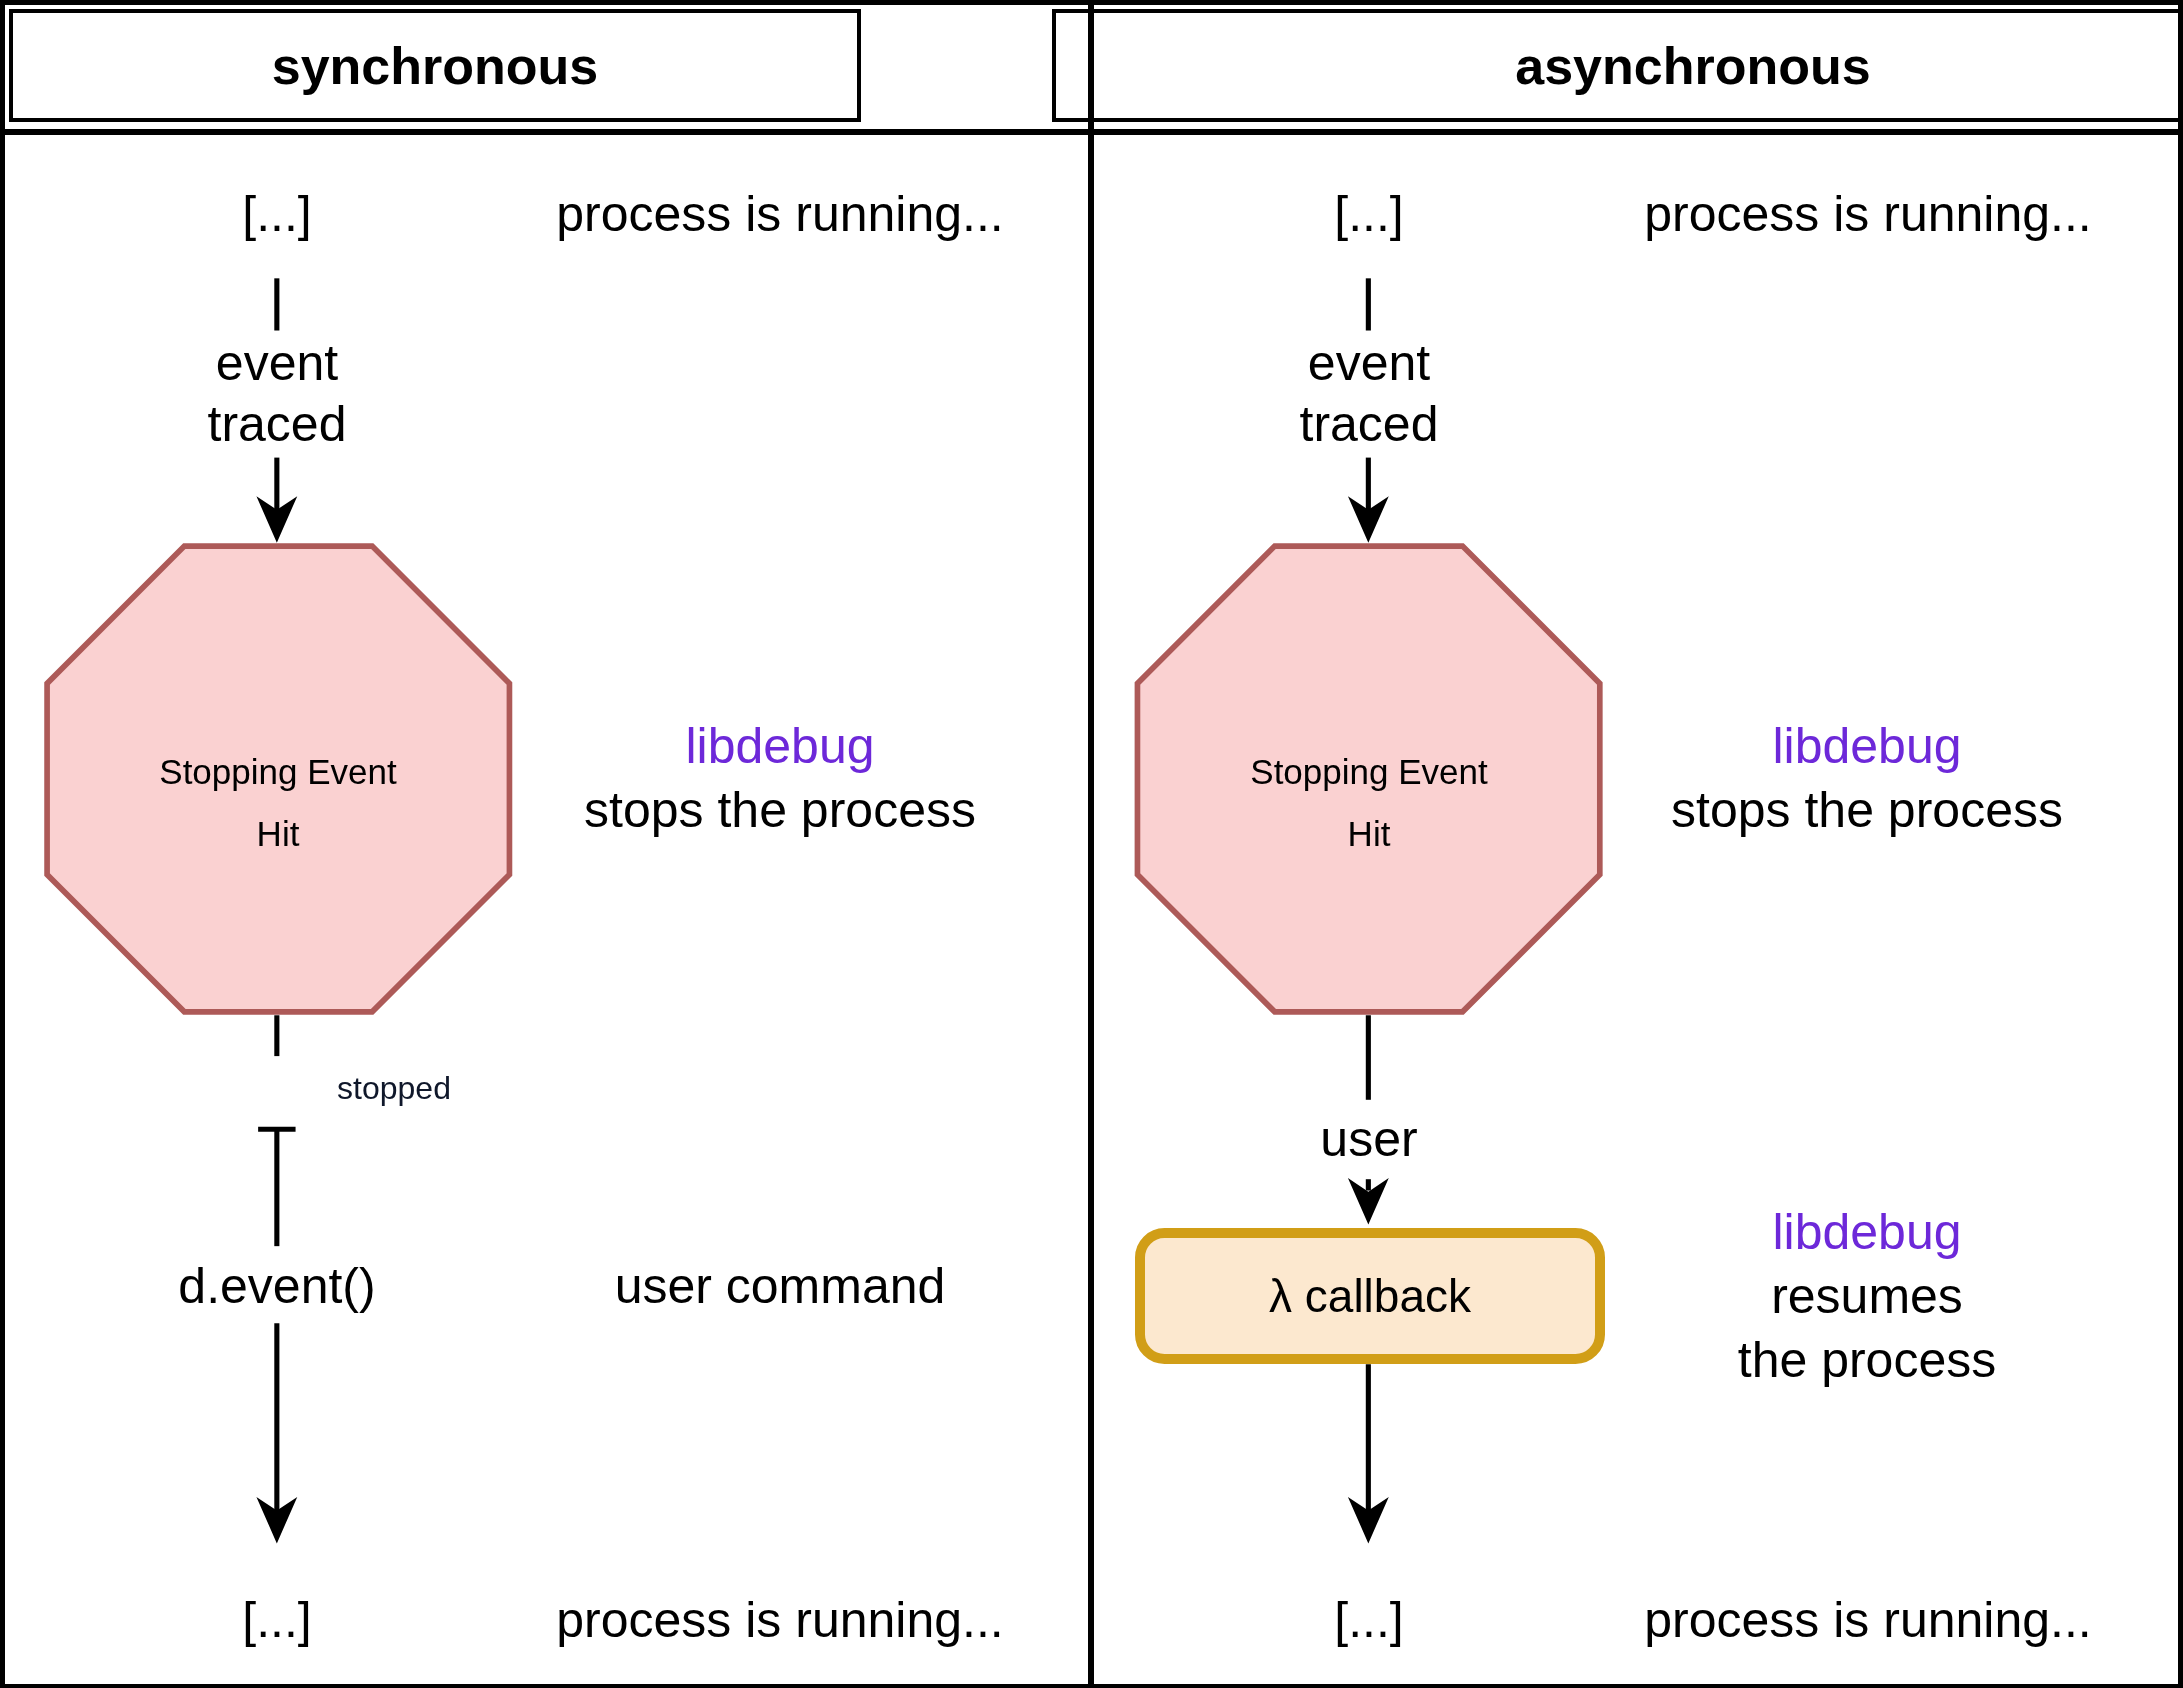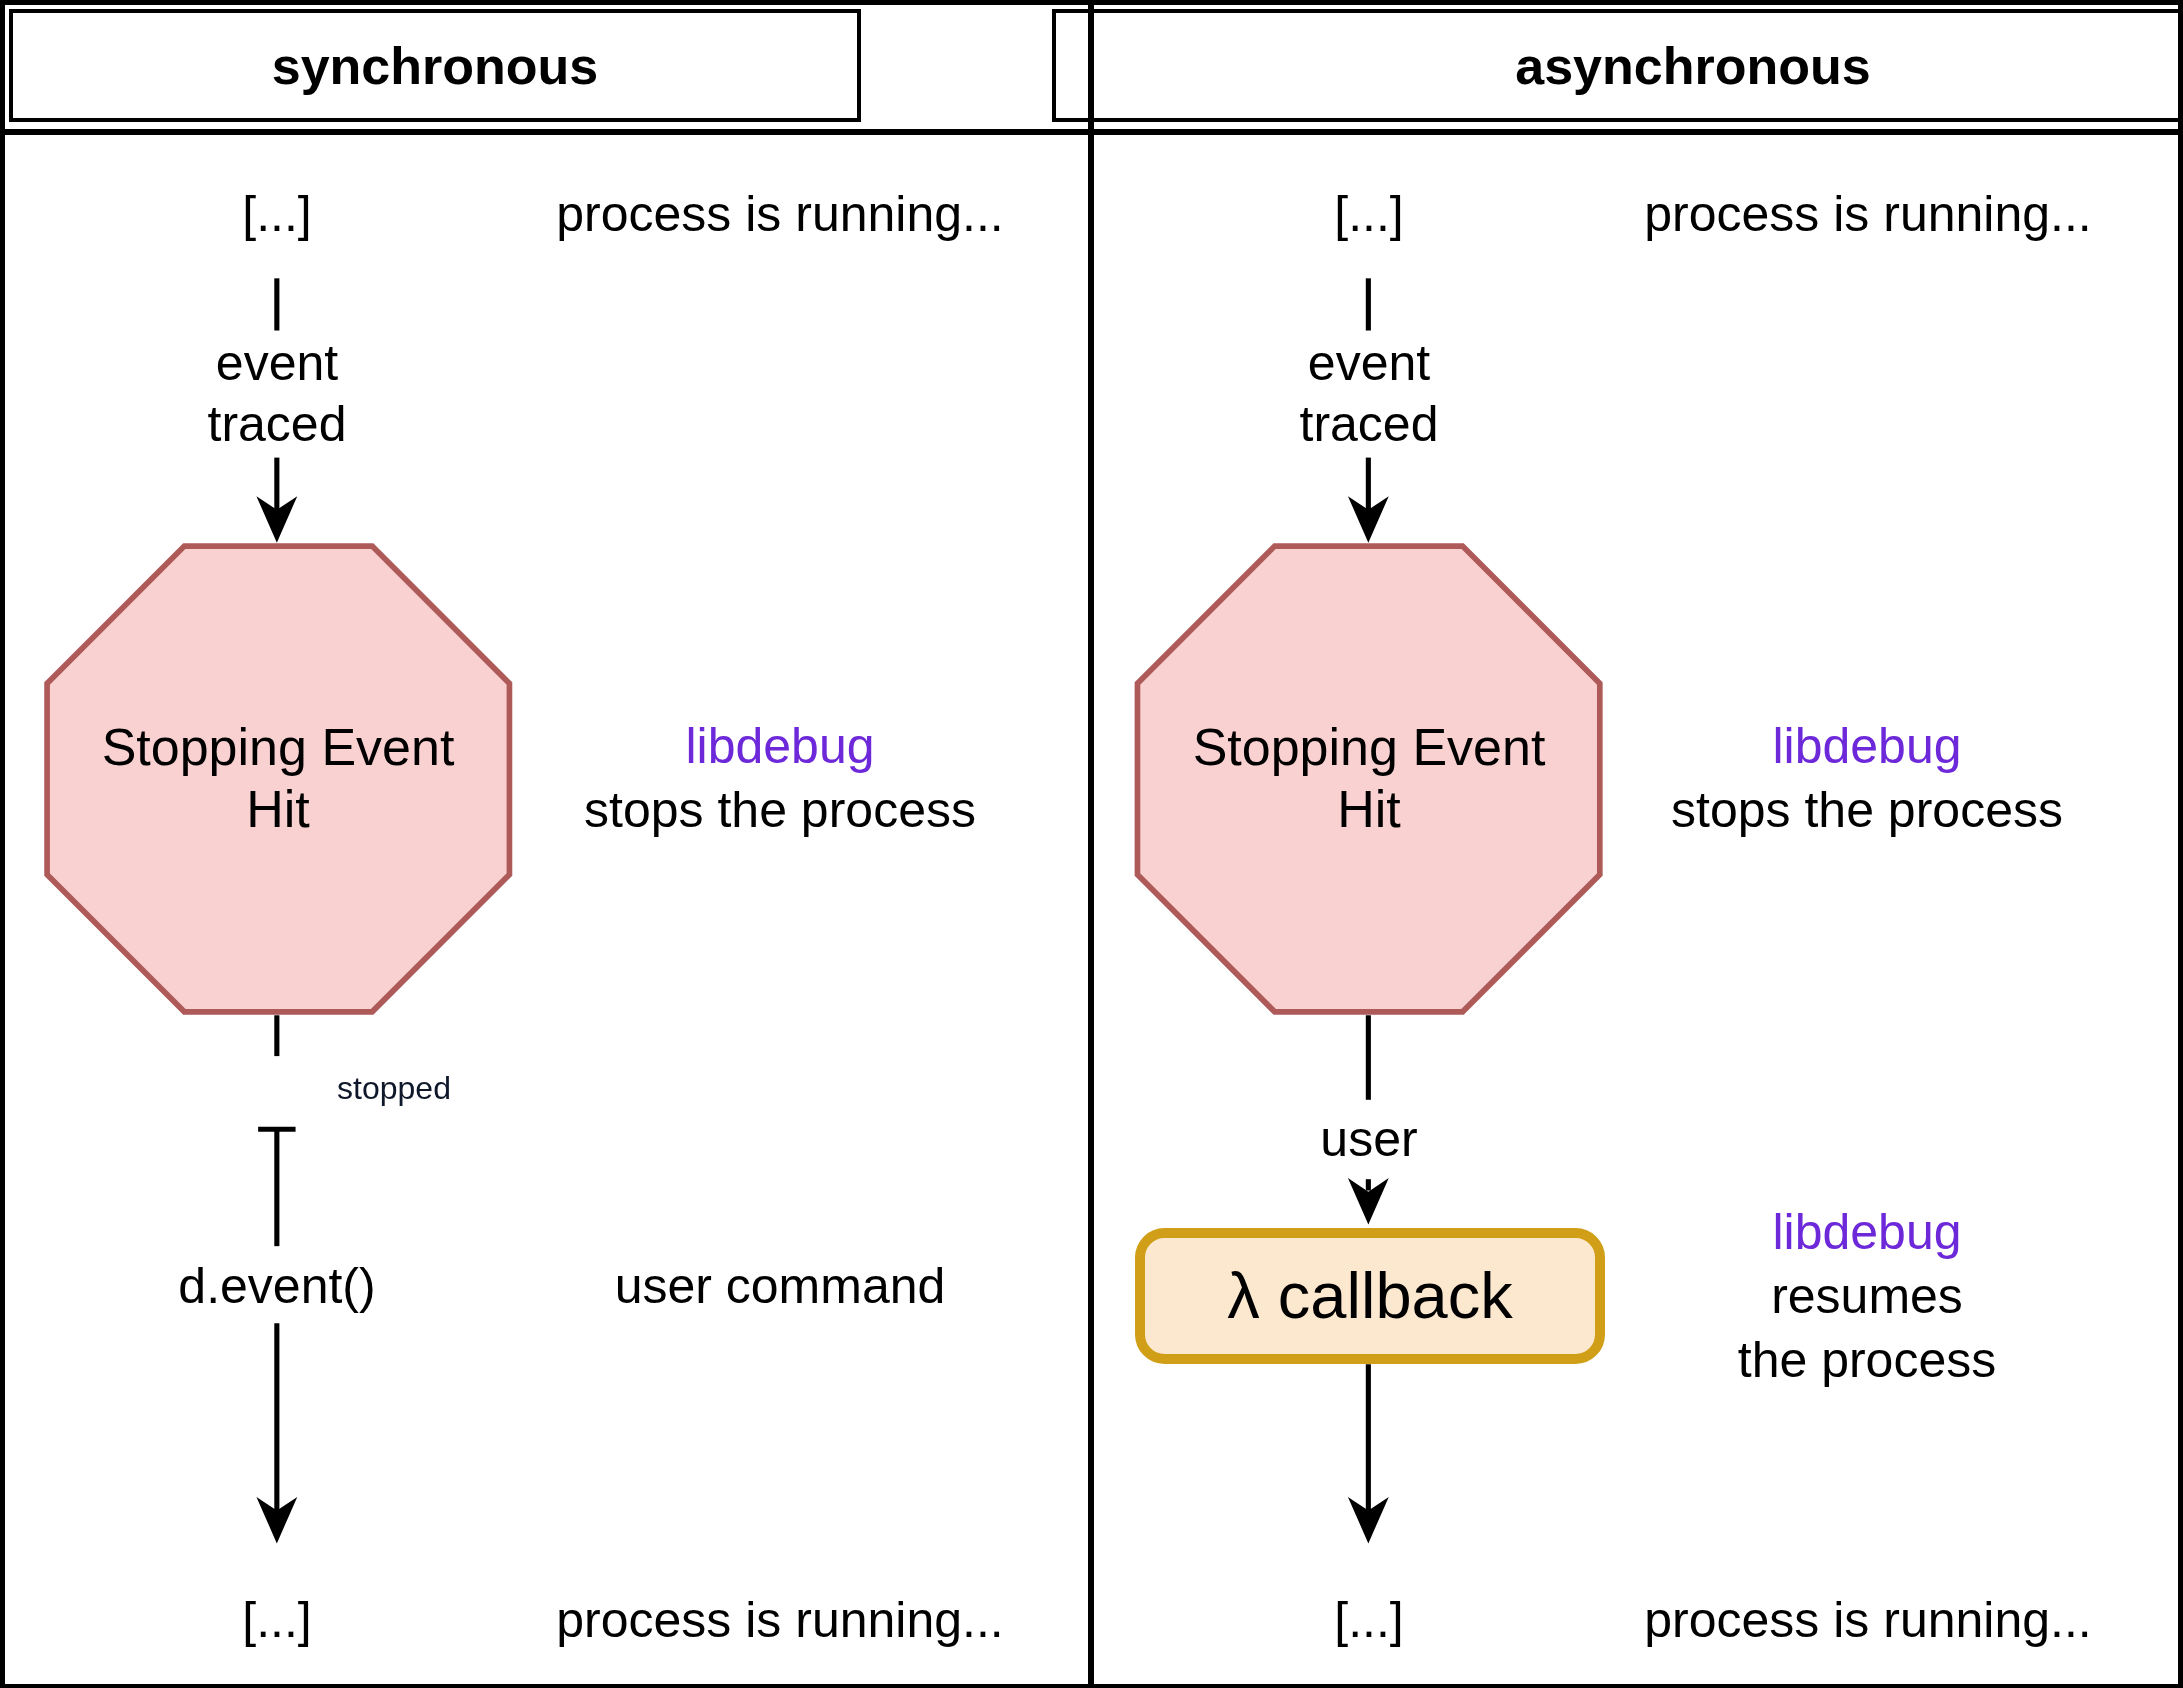--- a/index.html
+++ b/index.html
@@ -37,22 +37,22 @@
     position: absolute; left: 1135px; top: 1228px; width: 470px; height: 136px;
     background: #fce8cf; border: 10.2px solid #d19e17; border-radius: 29.5px;
   }
 
   .t {
     position: absolute; transform: translate(-50%, -50%);
     white-space: nowrap; text-align: center;
     font-size: 50px; line-height: 62px;
   }
   .t .brand { color: #6d28d9; font-weight: normal; }
-  .octagon-label { font-size: 52px; line-height: 62px; }
-  .node-label { font-size: 65px; }
+  .octagon-label { font-size: 35px; line-height: 62px; margin-top: 25px; }
+  .node-label { font-size: 46px; }
   .small-gray { font-size: 32px; color: #0f172a; line-height: 34px; }
 </style>
 </head>
 <body>
 
 <div class="frame"></div>
 <div class="divider"></div>
 <div class="hsep"></div>
 
 <div class="title-box left">

